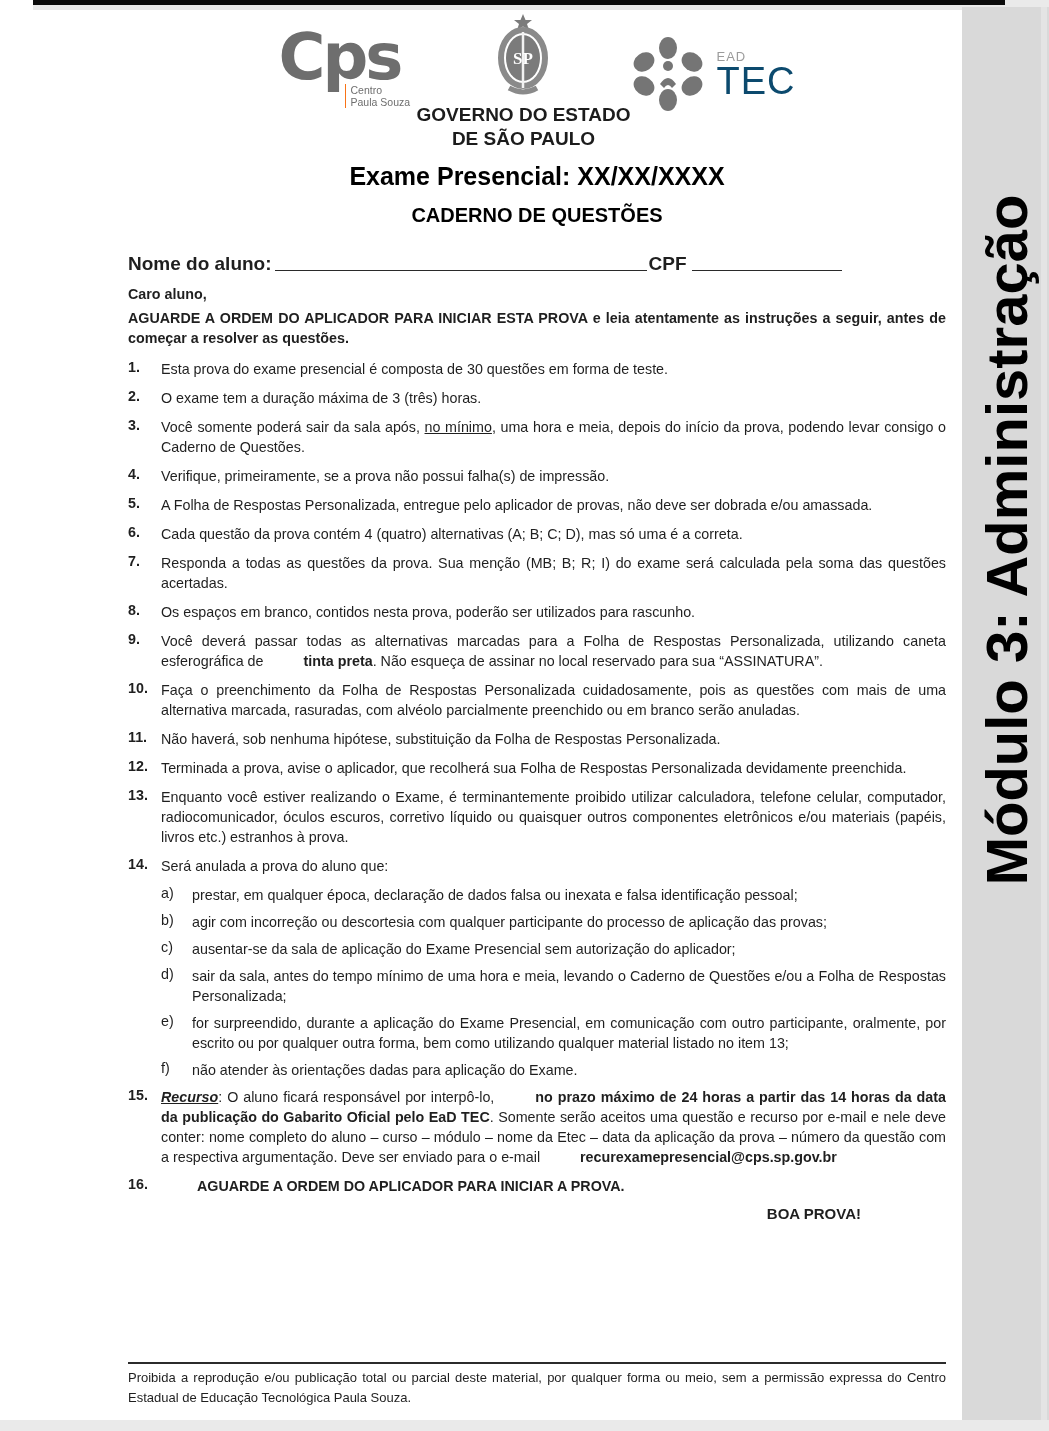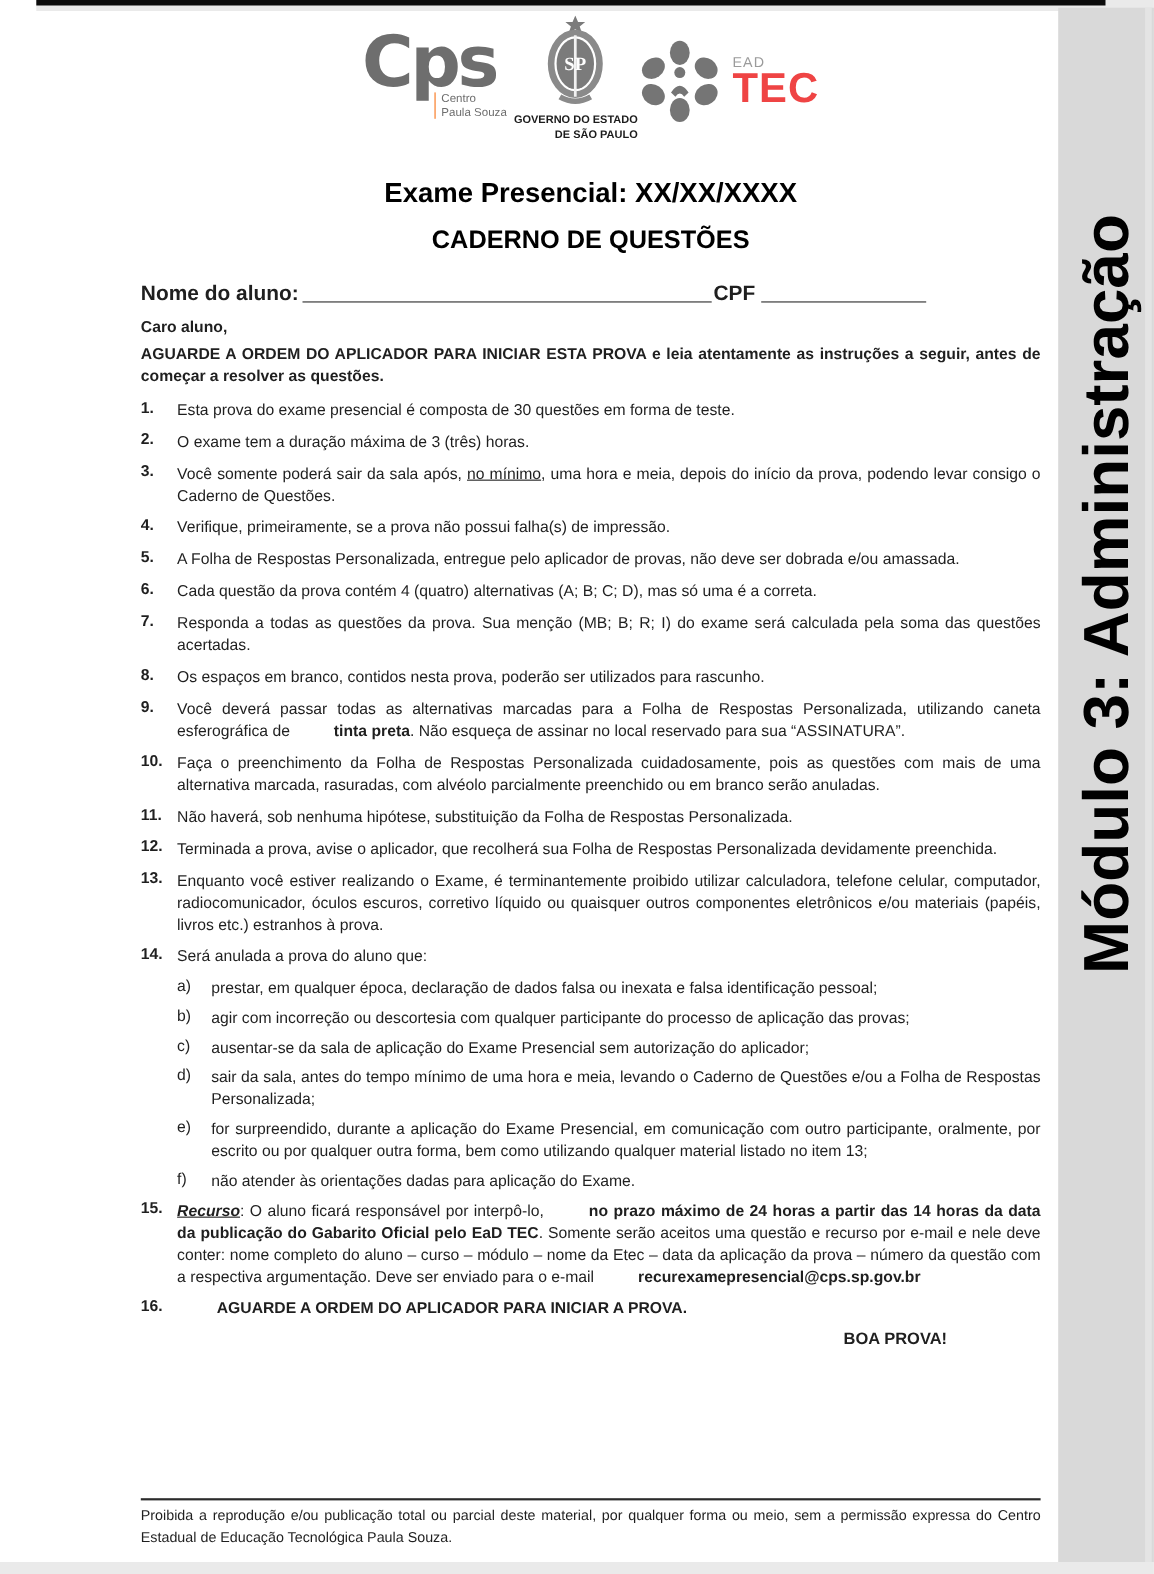--- a/index.html
+++ b/index.html
@@ -21,27 +21,27 @@
     white-space:nowrap;font-size:58px;font-weight:bold;color:#000;letter-spacing:0px;
   }
   
   .content{position:absolute;left:128px;top:0;width:818px;}
   
   .logos{display:flex;justify-content:center;align-items:flex-start;margin-top:14px;height:108px;}
   .cps-logo{position:relative;width:138px;margin-top:14px;}
   .cps-text{font-size:64px;line-height:58px;font-weight:bold;color:#6e6e6e;letter-spacing:-3px;font-family:"DejaVu Sans",sans-serif;}
   .cps-caption{position:absolute;left:66px;top:56px;font-size:10.5px;line-height:1.15;color:#6e6e6e;border-left:1px solid #f97316;padding-left:5px;}
   .gov-logo{text-align:center;margin-top:0;}
-  .gov-caption{font-size:10px;font-weight:bold;line-height:1.25;color:#1c1c1c;margin-top:1px;text-align:right;}
+  .gov-caption{font-size:19px;font-weight:bold;line-height:1.25;color:#1c1c1c;margin-top:1px;}
   .ead-logo{display:flex;align-items:center;gap:10px;margin-top:22px;}
   .ead-text .ead-small{font-size:13px;color:#9b9b9b;letter-spacing:1px;}
-  .ead-text .ead-big{font-size:38px;font-weight:bold;color:#ef4444;letter-spacing:1px;line-height:0.9;}
+  .ead-text .ead-big{font-size:38px;font-weight:normal;color:#0c4a6e;letter-spacing:1px;line-height:0.9;}
   
   .title{text-align:center;font-size:25px;font-weight:bold;color:#000;margin-top:40px;}
-  .subtitle{text-align:center;font-size:23px;font-weight:bold;color:#000;margin-top:13px;}
+  .subtitle{text-align:center;font-size:20px;font-weight:bold;color:#000;margin-top:13px;}
   
   .name-row{display:flex;align-items:center;margin-top:26px;font-size:19px;font-weight:bold;}
   .fill-line{border-bottom:1.4px solid #2a2a2a;height:13px;}
   .name-line{width:372px;margin-left:3px;}
   .cpf-label{margin-left:2px;}
   .cpf-line{width:150px;margin-left:5px;}
   
   .greeting{font-weight:bold;font-size:14.3px;margin-top:11px;}
   .intro{font-weight:bold;font-size:14.3px;line-height:20px;text-align:justify;margin-top:6px;}
   

